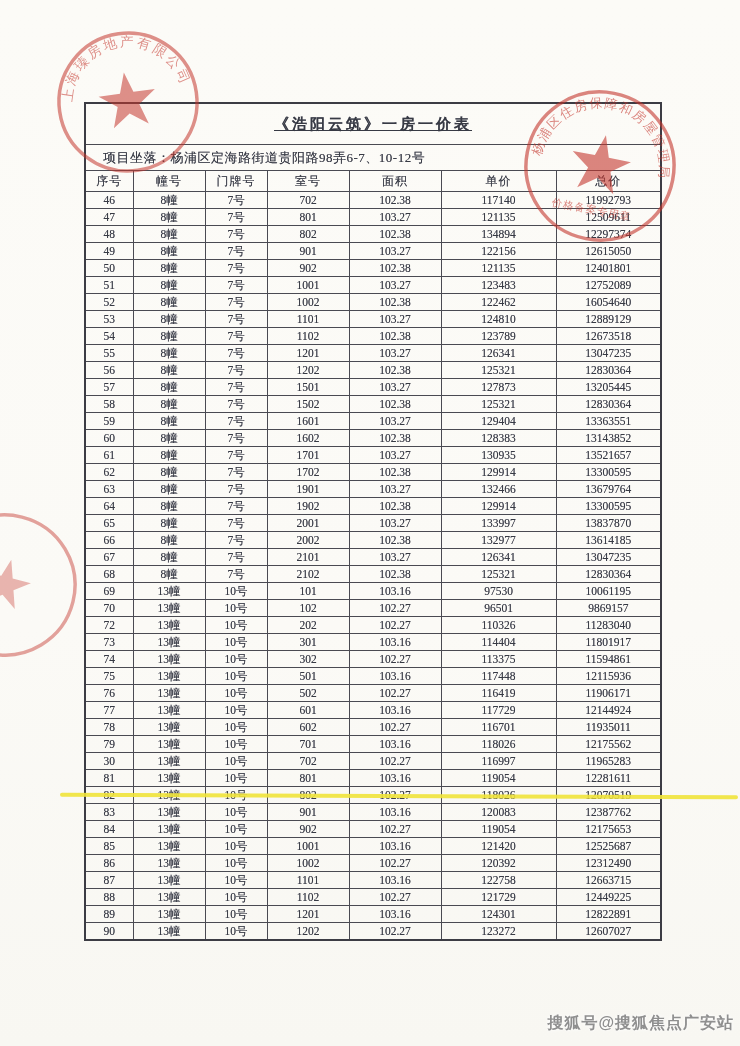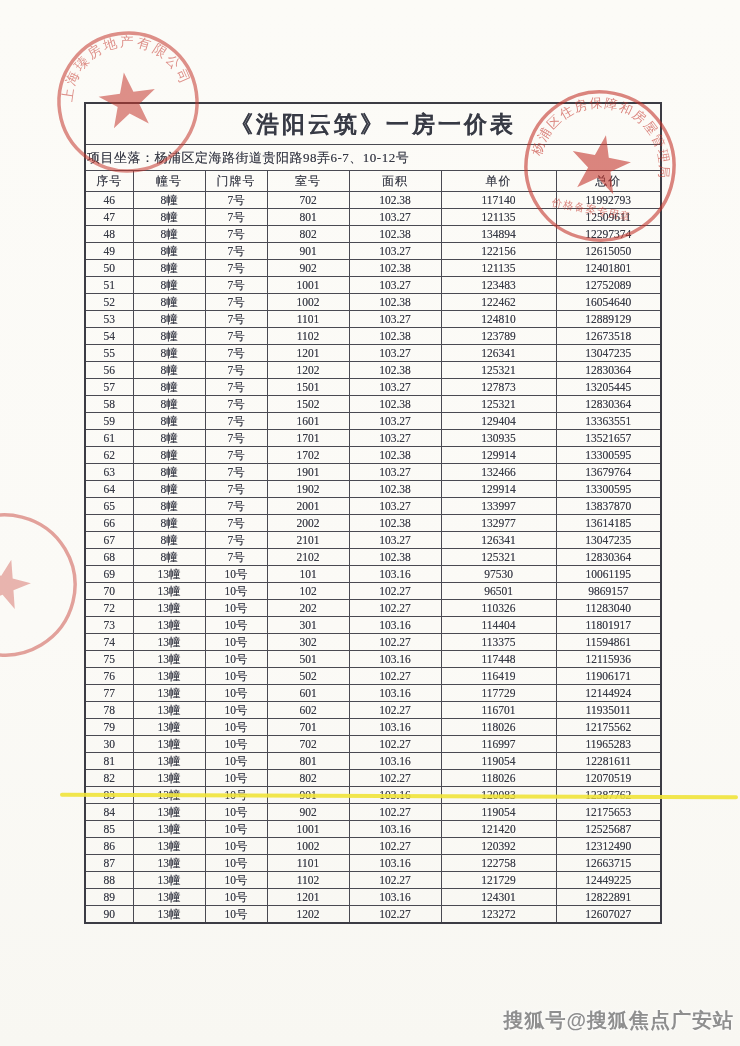--- a/index.html
+++ b/index.html
@@ -22,24 +22,24 @@
     border:2px solid #3c3c44;
     background:transparent;
     text-shadow:0 0 0.5px rgba(45,45,70,.55);
   }
   table.price-table th, table.price-table td{
     border:1px solid #4a4a52;
     padding:0 2px;
     overflow:hidden;white-space:nowrap;
   }
   tr.title-row th{
-    height:40px;font-size:23px;font-weight:bold;letter-spacing:3px;text-align:center;
+    height:40px;font-size:15px;font-weight:bold;letter-spacing:3px;text-align:center;text-decoration:underline;
   }
   tr.loc-row th{
-    height:25px;font-size:13px;font-weight:normal;text-align:left;padding-left:1px;letter-spacing:.5px;
+    height:25px;font-size:13px;font-weight:normal;text-align:left;padding-left:17px;letter-spacing:.5px;
   }
   tr.head-row th{
     height:20px;font-size:12px;font-weight:normal;text-align:center;letter-spacing:1px;
   }
   table.price-table tbody td{
     height:16px;font-size:11.5px;text-align:center;line-height:16px;
   }
   
   .seal{position:absolute;color:var(--seal_red,#c5372e);pointer-events:none;}
   .seal-developer{left:46px;top:20px;opacity:.55;transform:rotate(-8deg);}
@@ -48,21 +48,21 @@
   
   .highlight-line{
     position:absolute;left:60px;top:794px;width:678px;height:4px;
     background:var(--highlight_yellow,#efe33a);opacity:.9;transform:rotate(.2deg);
     border-radius:2px;
   }
   
   .watermark{
     position:absolute;right:6px;bottom:12px;
     font-family:"Liberation Sans", sans-serif;
-    font-size:20px;font-weight:bold;letter-spacing:1px;color:#8f8f8f;
+    font-size:16px;font-weight:bold;letter-spacing:1px;color:#8f8f8f;
     text-shadow:0 0 2px #ffffff,0 0 4px #ffffff;
     margin-left:28px;
   }
 </style>
 </head>
 <body>
 
 <div class="page">
 
   <table class="price-table">
@@ -213,20 +213,29 @@
         <tr>
           <td>59</td>
           <td>8幢</td>
           <td>7号</td>
           <td>1601</td>
           <td>103.27</td>
           <td>129404</td>
           <td>13363551</td>
         </tr>
         <tr>
+          <td>60</td>
+          <td>8幢</td>
+          <td>7号</td>
+          <td>1602</td>
+          <td>102.38</td>
+          <td>128383</td>
+          <td>13143852</td>
+        </tr>
+        <tr>
           <td>61</td>
           <td>8幢</td>
           <td>7号</td>
           <td>1701</td>
           <td>103.27</td>
           <td>130935</td>
           <td>13521657</td>
         </tr>
         <tr>
           <td>62</td>

